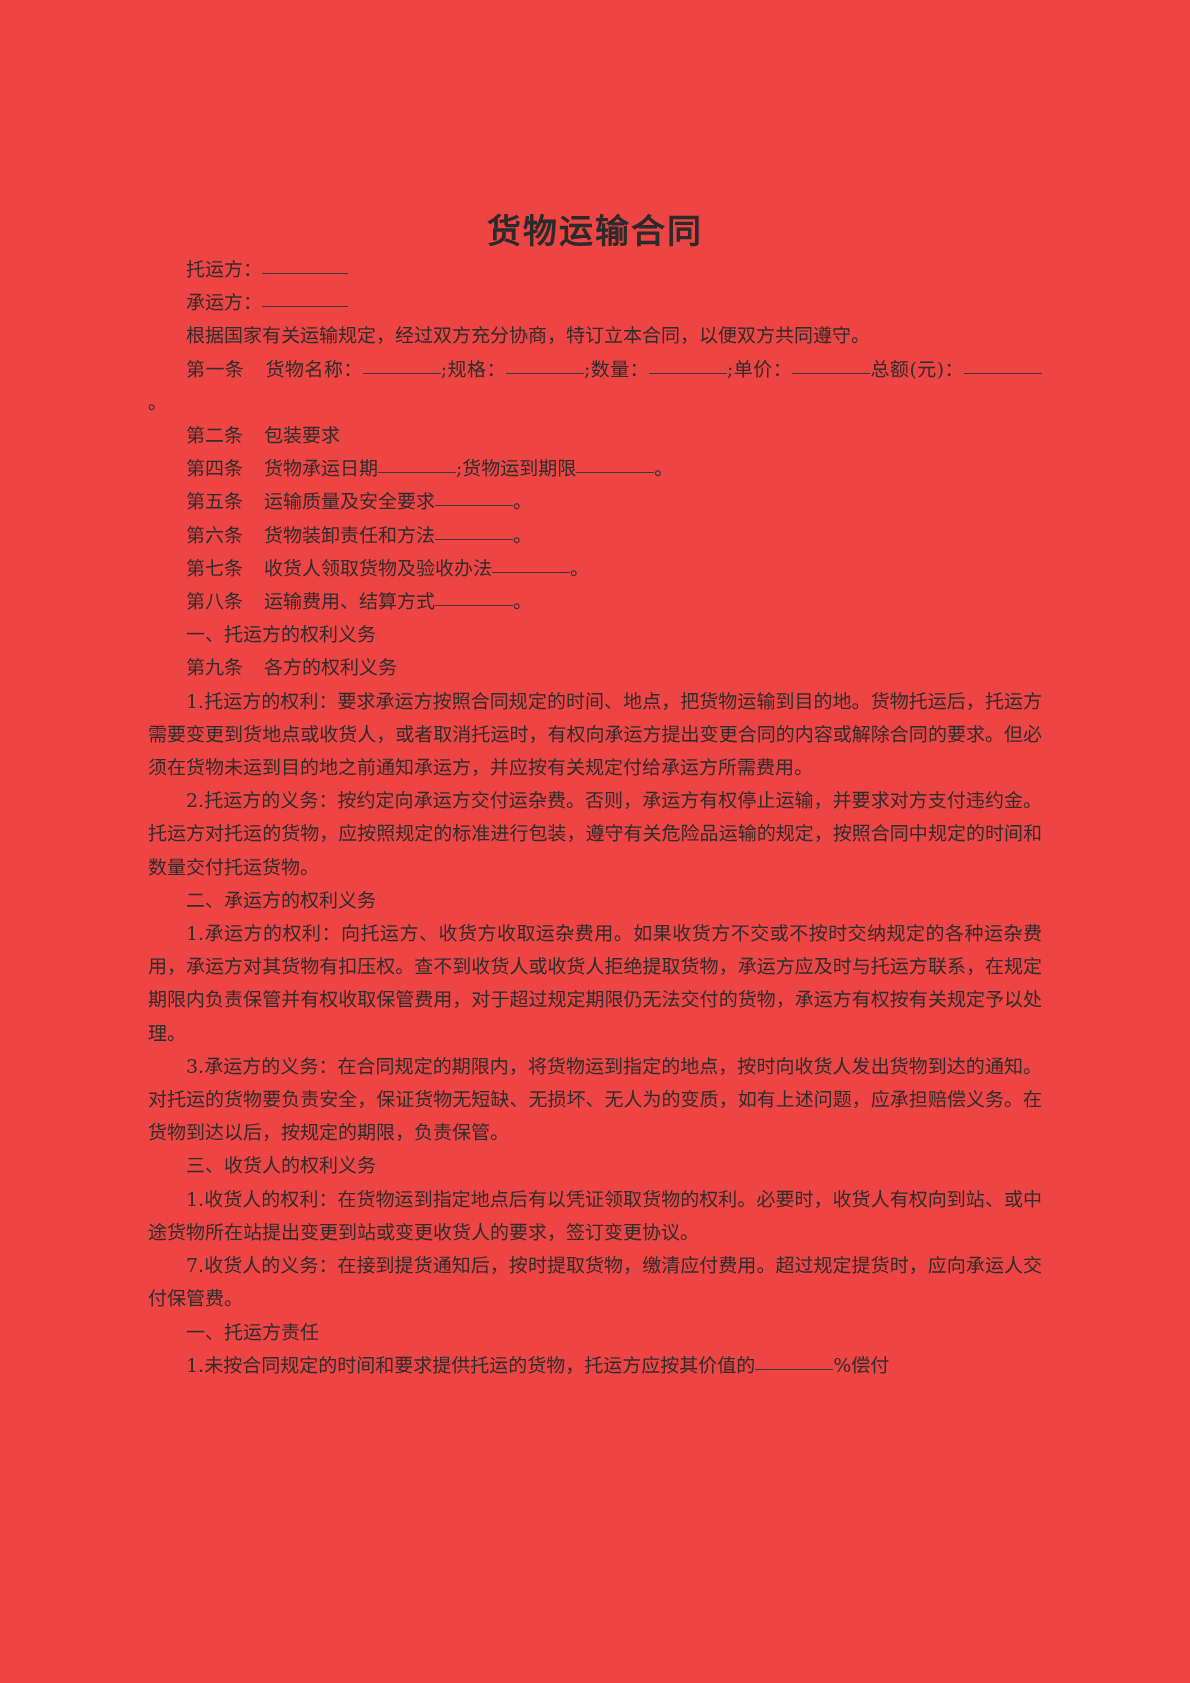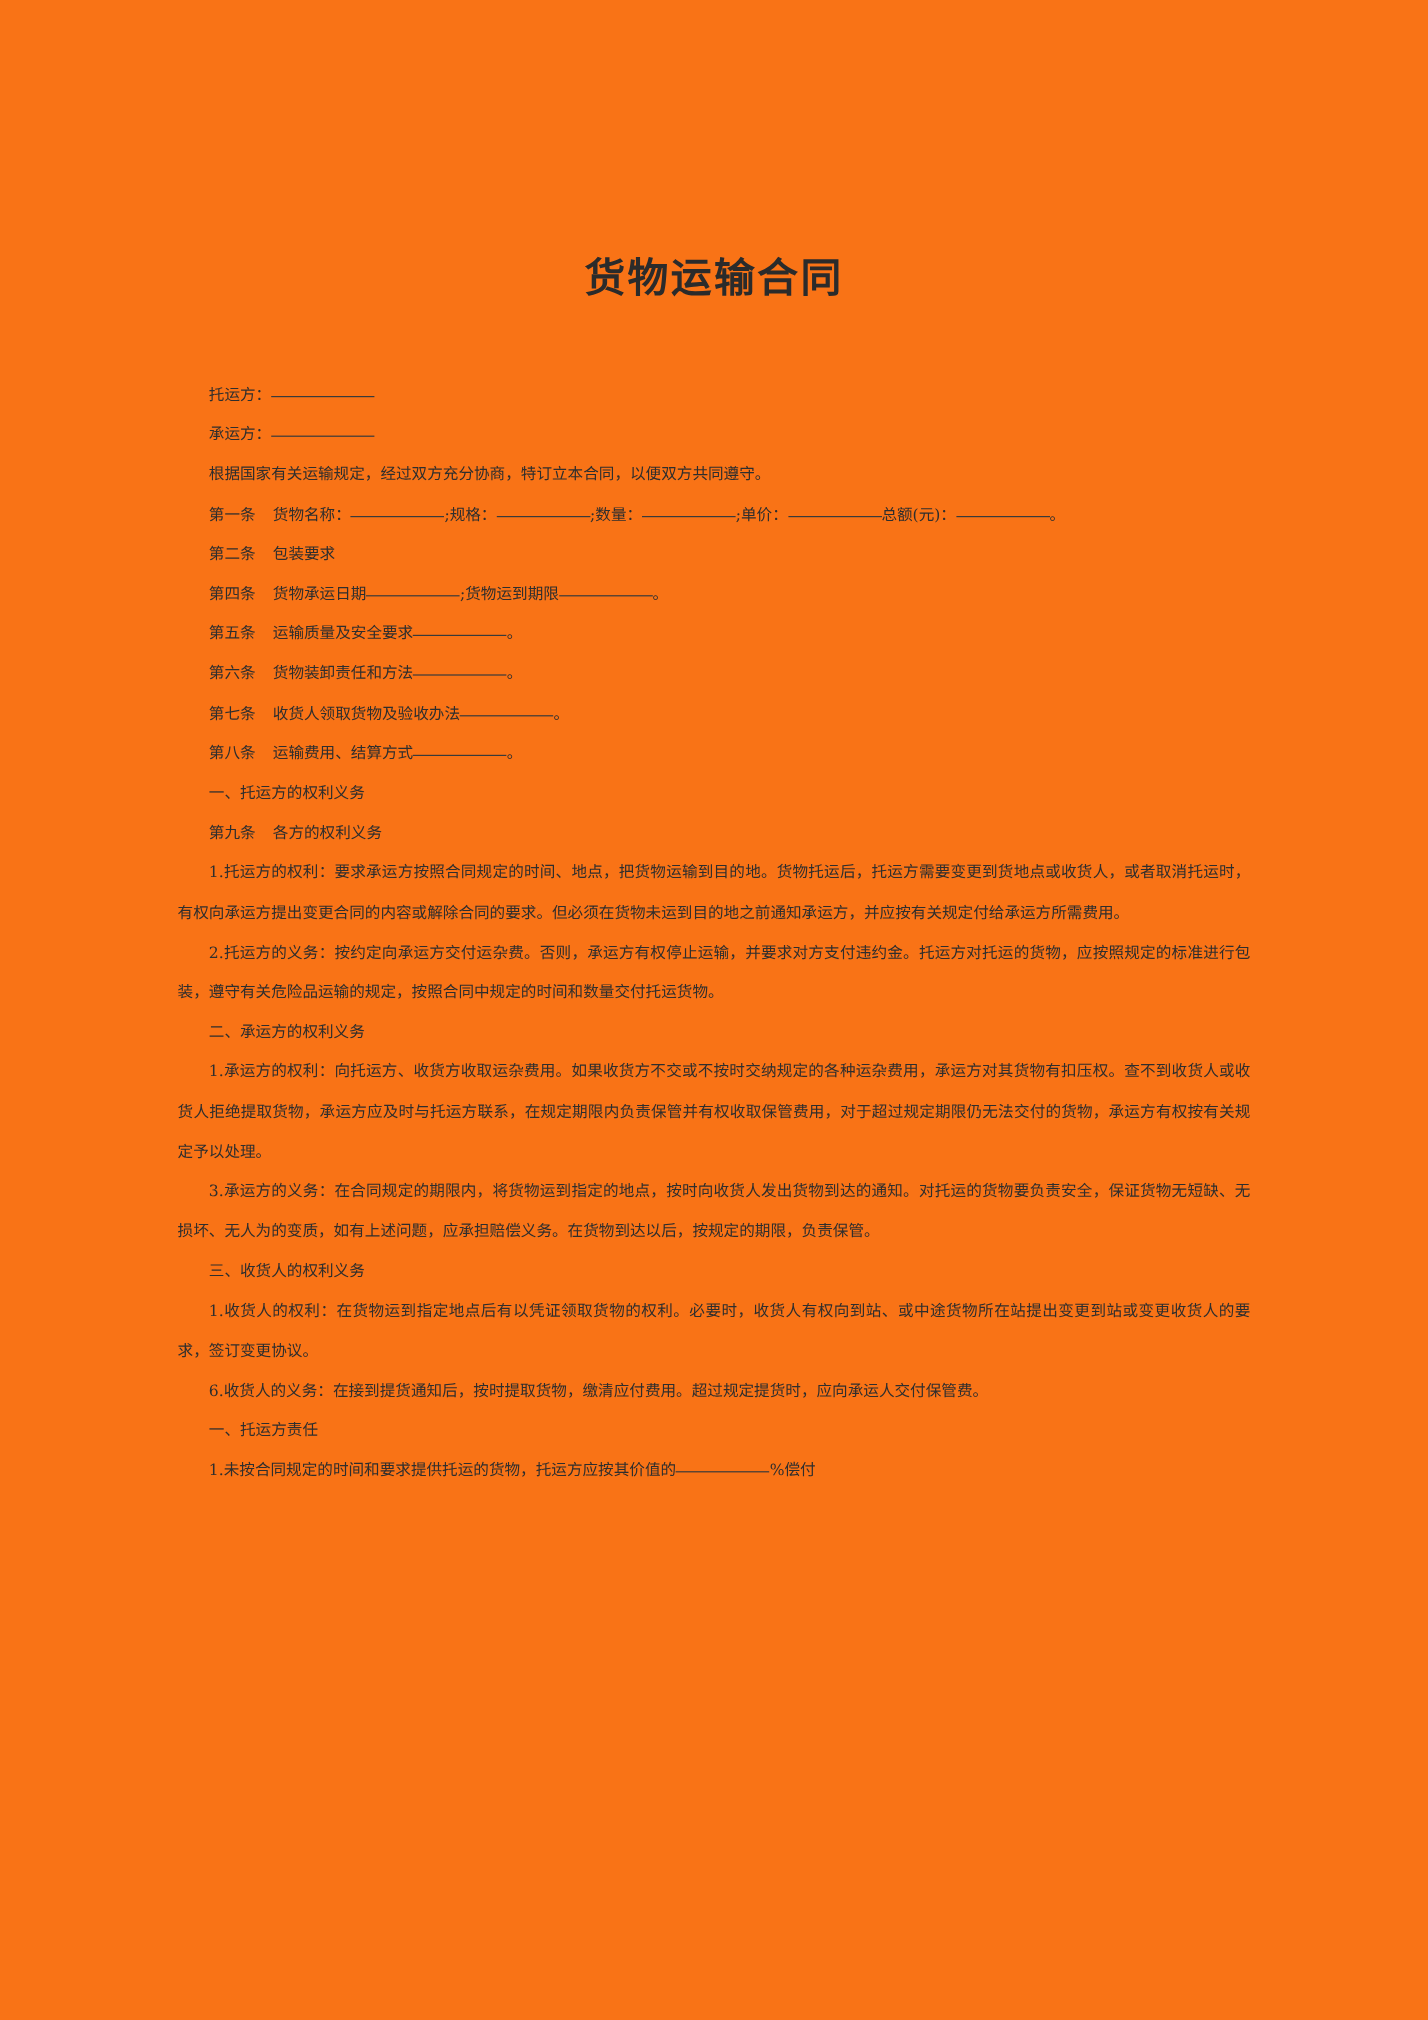--- a/index.html
+++ b/index.html
@@ -10,21 +10,21 @@
   }
   body {
     font-family: "DejaVu Serif", "Liberation Serif", serif;
     color: #222222;
   }
   .page {
     position: relative;
     width: 1190px;
     height: 1683px;
     margin: 0 auto;
-    background: #f97316;
+    background: #ef4444;
     box-sizing: border-box;
     overflow: hidden;
   }
   .doc-body {
     position: absolute;
     left: 148px;
     top: 0;
     width: 894px;
   }
   .doc-title {
@@ -32,22 +32,21 @@
     font-size: 34px;
     font-weight: 700;
     color: #2b2b2b;
     letter-spacing: 2px;
     margin: 0;
     padding-top: 204px;
     padding-bottom: 0;
     font-family: "DejaVu Serif", "Liberation Serif", serif;
   }
   .content {
-    margin-top: 60px;
-    font-size: 13px;
+    font-size: 19px;
     line-height: 33.2px;
     color: #2e2e2e;
     text-align: justify;
     text-justify: inter-ideograph;
   }
   p.line {
     margin: 0;
     padding: 0;
     white-space: normal;
   }
@@ -108,21 +107,21 @@
       <p class="line indent"><span class="artno">第九条</span><span class="gap"></span><span>各方的权利义务</span></p>
       <p class="line indent">1.托运方的权利：要求承运方按照合同规定的时间、地点，把货物运输到目的地。货物托运后，托运方需要变更到货地点或收货人，或者取消托运时，有权向承运方提出变更合同的内容或解除合同的要求。但必须在货物未运到目的地之前通知承运方，并应按有关规定付给承运方所需费用。</p>
       <p class="line indent">2.托运方的义务：按约定向承运方交付运杂费。否则，承运方有权停止运输，并要求对方支付违约金。托运方对托运的货物，应按照规定的标准进行包装，遵守有关危险品运输的规定，按照合同中规定的时间和数量交付托运货物。</p>
 
       <p class="line indent">二、承运方的权利义务</p>
       <p class="line indent">1.承运方的权利：向托运方、收货方收取运杂费用。如果收货方不交或不按时交纳规定的各种运杂费用，承运方对其货物有扣压权。查不到收货人或收货人拒绝提取货物，承运方应及时与托运方联系，在规定期限内负责保管并有权收取保管费用，对于超过规定期限仍无法交付的货物，承运方有权按有关规定予以处理。</p>
       <p class="line indent">3.承运方的义务：在合同规定的期限内，将货物运到指定的地点，按时向收货人发出货物到达的通知。对托运的货物要负责安全，保证货物无短缺、无损坏、无人为的变质，如有上述问题，应承担赔偿义务。在货物到达以后，按规定的期限，负责保管。</p>
 
       <p class="line indent">三、收货人的权利义务</p>
       <p class="line indent">1.收货人的权利：在货物运到指定地点后有以凭证领取货物的权利。必要时，收货人有权向到站、或中途货物所在站提出变更到站或变更收货人的要求，签订变更协议。</p>
-      <p class="line indent">6.收货人的义务：在接到提货通知后，按时提取货物，缴清应付费用。超过规定提货时，应向承运人交付保管费。</p>
+      <p class="line indent">7.收货人的义务：在接到提货通知后，按时提取货物，缴清应付费用。超过规定提货时，应向承运人交付保管费。</p>
 
 
       <p class="line indent">一、托运方责任</p>
 
       <p class="line indent"><span>1.未按合同规定的时间和要求提供托运的货物，托运方应按其价值的</span><span class="blank w-sm"></span><span>%偿付</span></p>
 
     </div>
   </div>
 </div>
 

